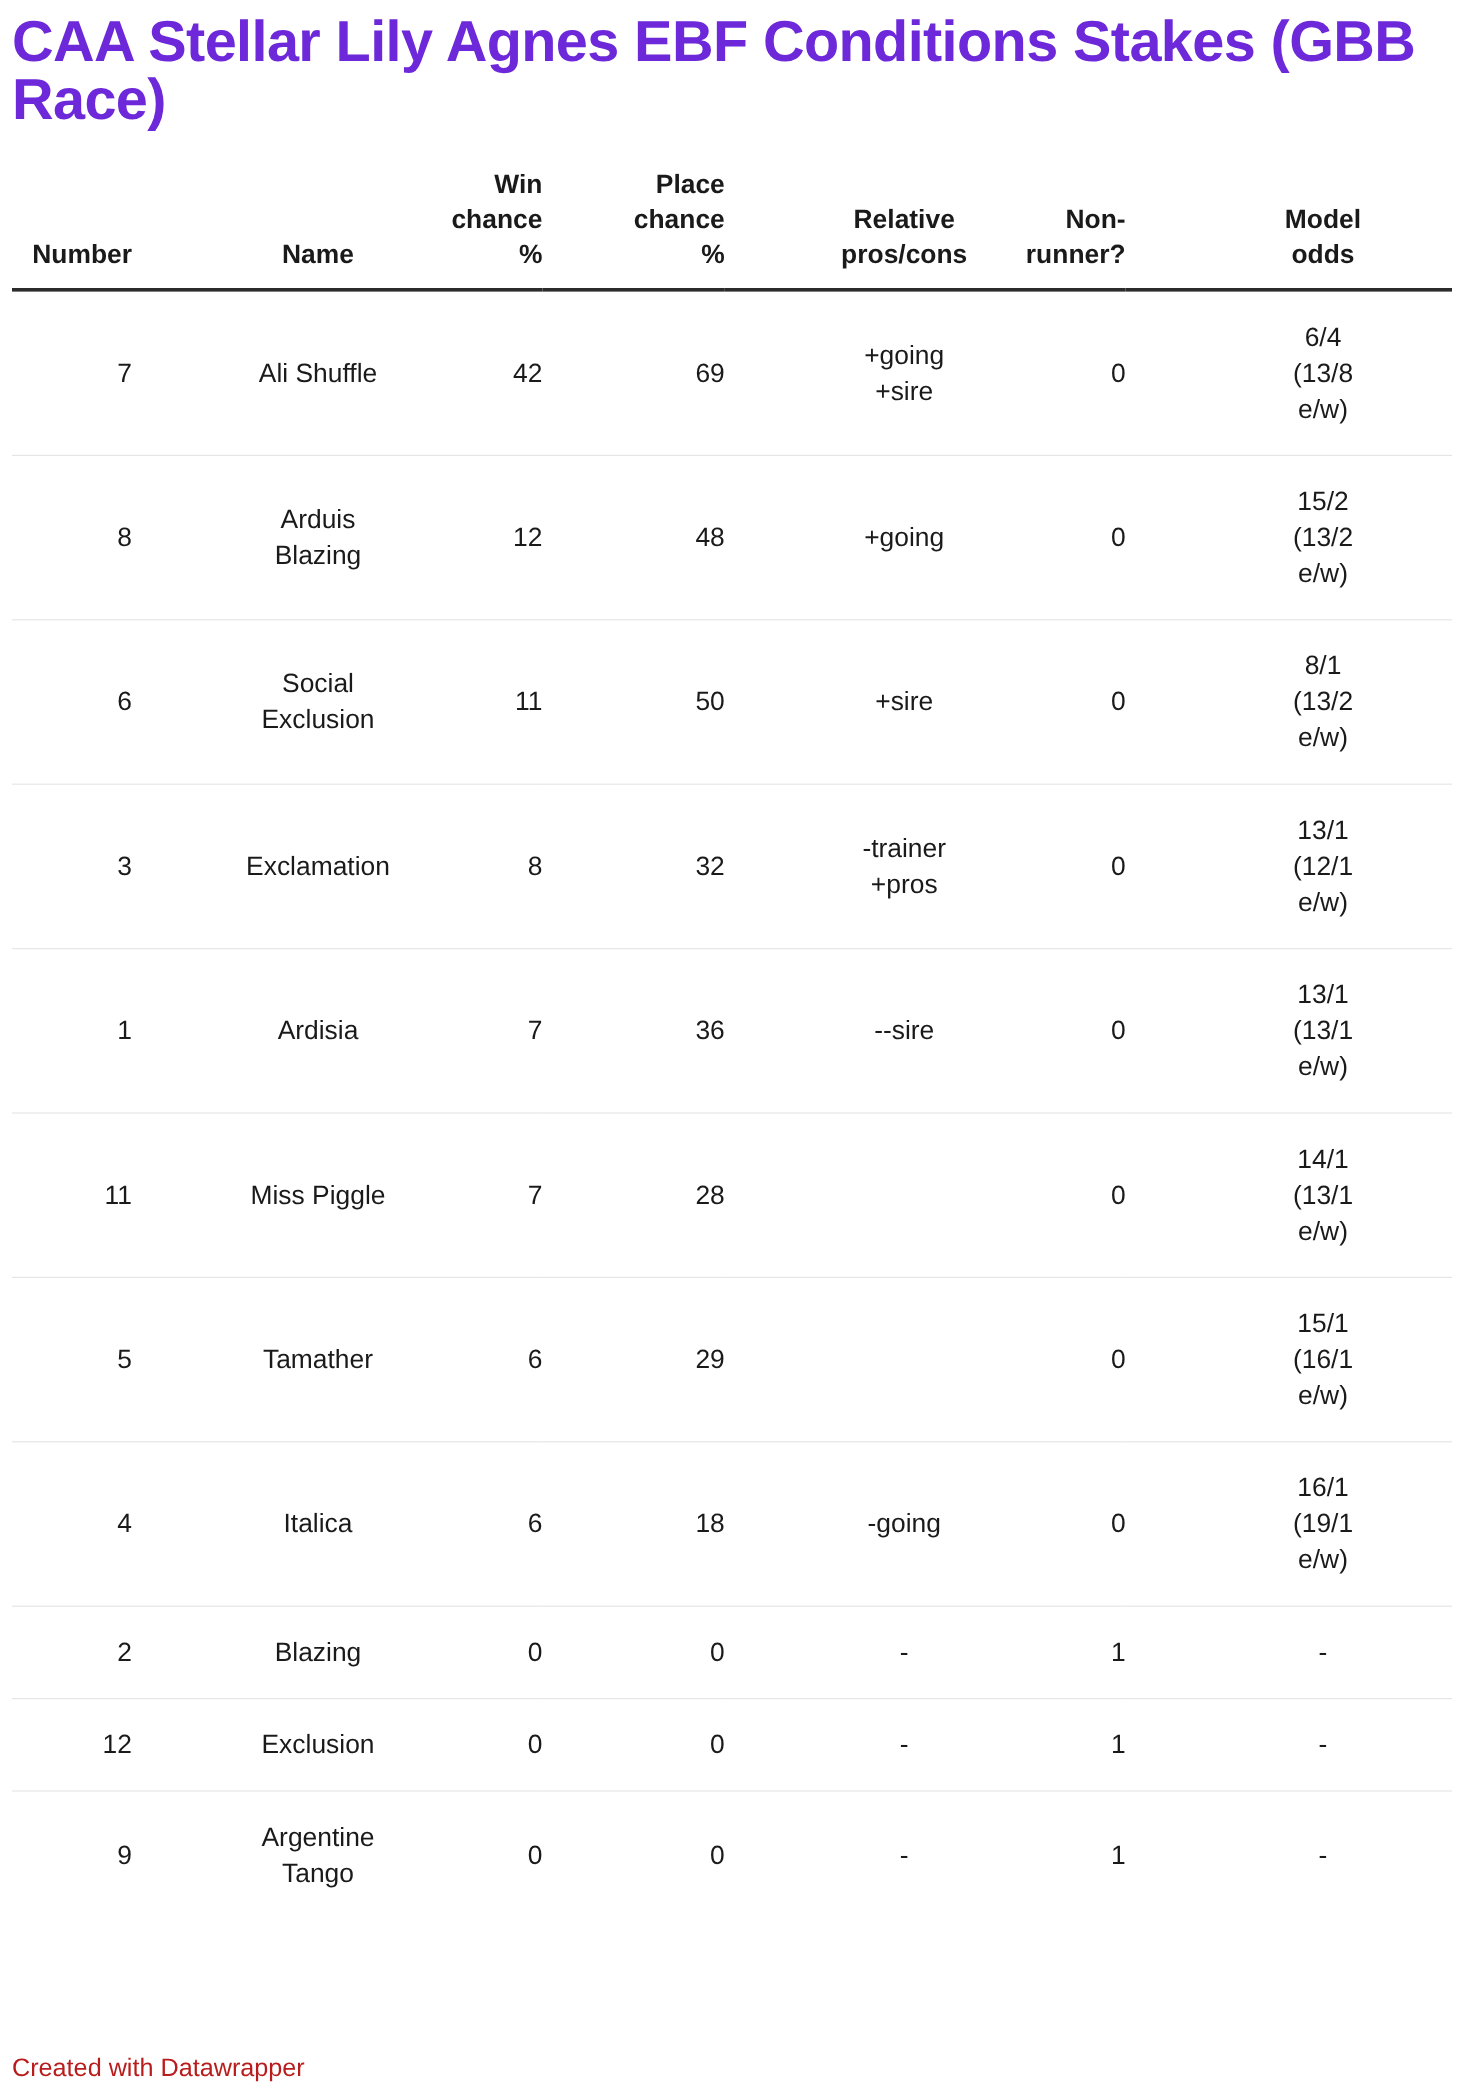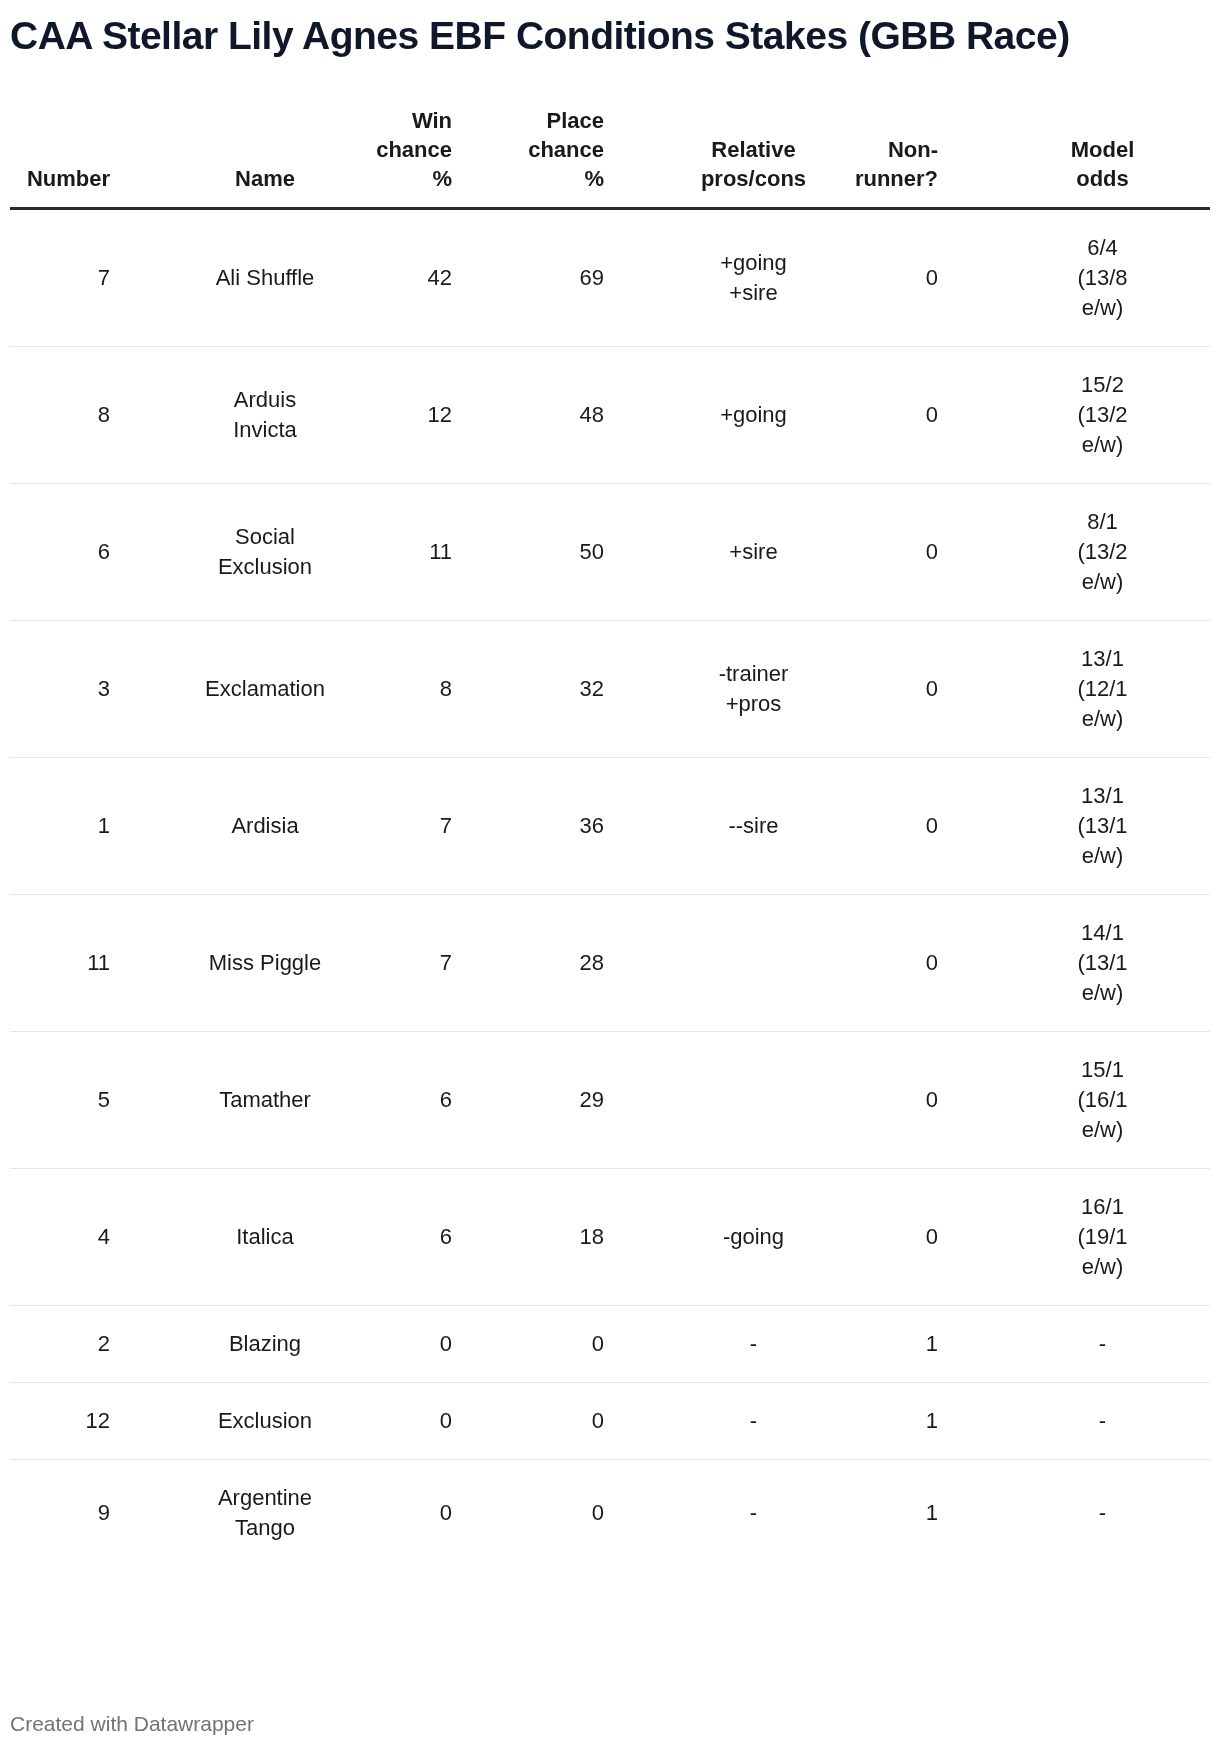--- a/index.html
+++ b/index.html
@@ -5,27 +5,27 @@
   * { margin: 0; padding: 0; box-sizing: border-box; }
   html, body {
     background: #ffffff;
     width: 1220px;
     font-family: "Liberation Sans", sans-serif;
     color: #1a1a1a;
   }
   body { height: 1750px; position: relative; }
   .container { padding: 10px 10px 0 10px; }
   h1.title {
-    font-size: 39px;
+    font-size: 48px;
     font-weight: bold;
-    color: #0f172a;
+    color: #6d28d9;
     letter-spacing: -0.5px;
     line-height: 48px;
     margin-top: 2px;
-    margin-bottom: 46px;
+    margin-bottom: 31px;
   }
   table.race-table {
     border-collapse: collapse;
     table-layout: fixed;
     width: 1200px;
   }
   
   col.c-number { width: 100px; }
   col.c-name   { width: 255px; }
   col.c-win    { width: 87px;  }
@@ -59,21 +59,21 @@
   .ar { text-align: right; }
   th.col-name, td.col-name { padding-left: 55px; }
   th.col-relative_pros_cons, td.col-relative_pros_cons { padding-left: 58px; }
   th.col-model_odds, td.col-model_odds { padding-left: 57px; }
 
   .credit {
     position: absolute;
     left: 10px;
     bottom: 14px;
     font-size: 21px;
-    color: #737373;
+    color: #b91c1c;
   }
 </style>
 </head>
 <body>
 
 <div class="container">
   <h1 class="title">CAA Stellar Lily Agnes EBF Conditions Stakes (GBB Race)</h1>
 
   <table class="race-table">
     <colgroup>
@@ -112,21 +112,21 @@
           <td class="al col-relative_pros_cons">+going
 +sire</td>
           <td class="ar col-non_runner">0</td>
           <td class="al col-model_odds">6/4
 (13/8
 e/w)</td>
         </tr>
         <tr>
           <td class="ar col-number">8</td>
           <td class="al col-name">Arduis
-Invicta</td>
+Blazing</td>
           <td class="ar col-win_chance_pct">12</td>
           <td class="ar col-place_chance_pct">48</td>
           <td class="al col-relative_pros_cons">+going</td>
           <td class="ar col-non_runner">0</td>
           <td class="al col-model_odds">15/2
 (13/2
 e/w)</td>
         </tr>
         <tr>
           <td class="ar col-number">6</td>

